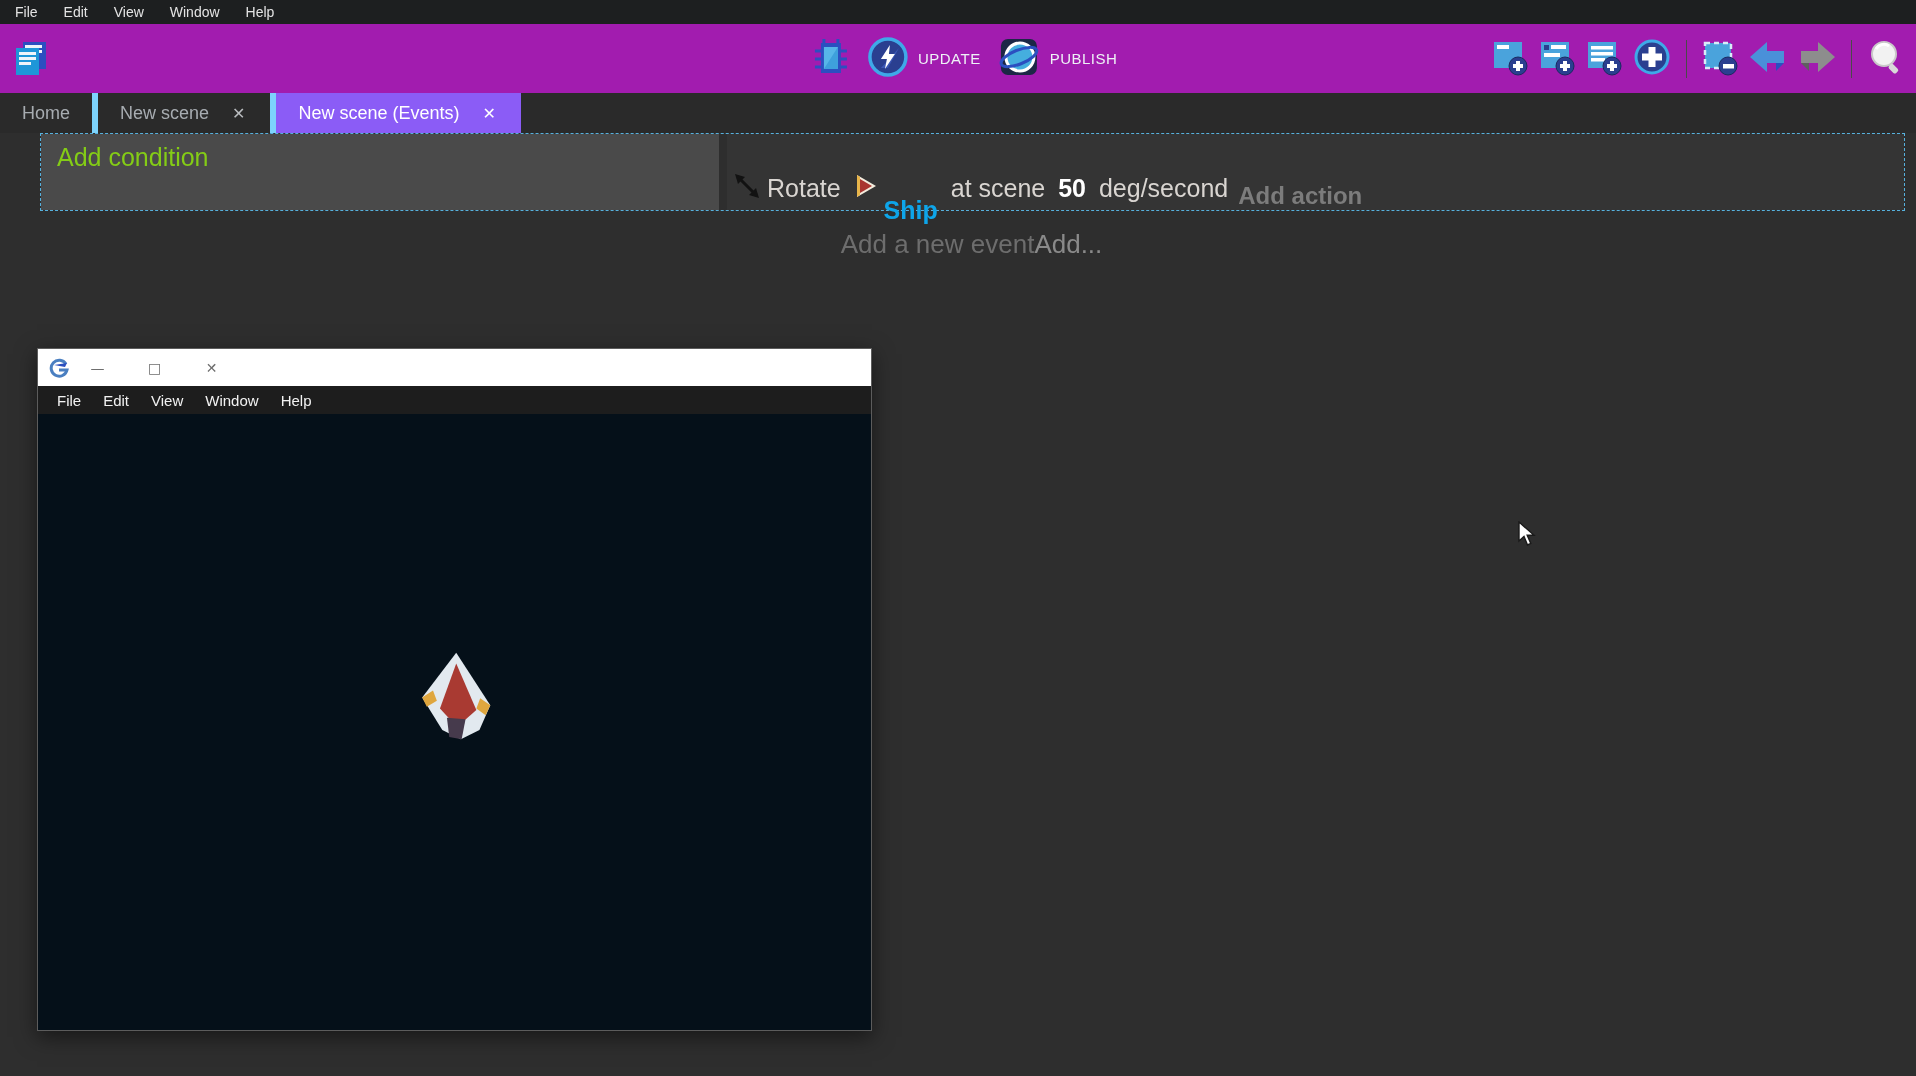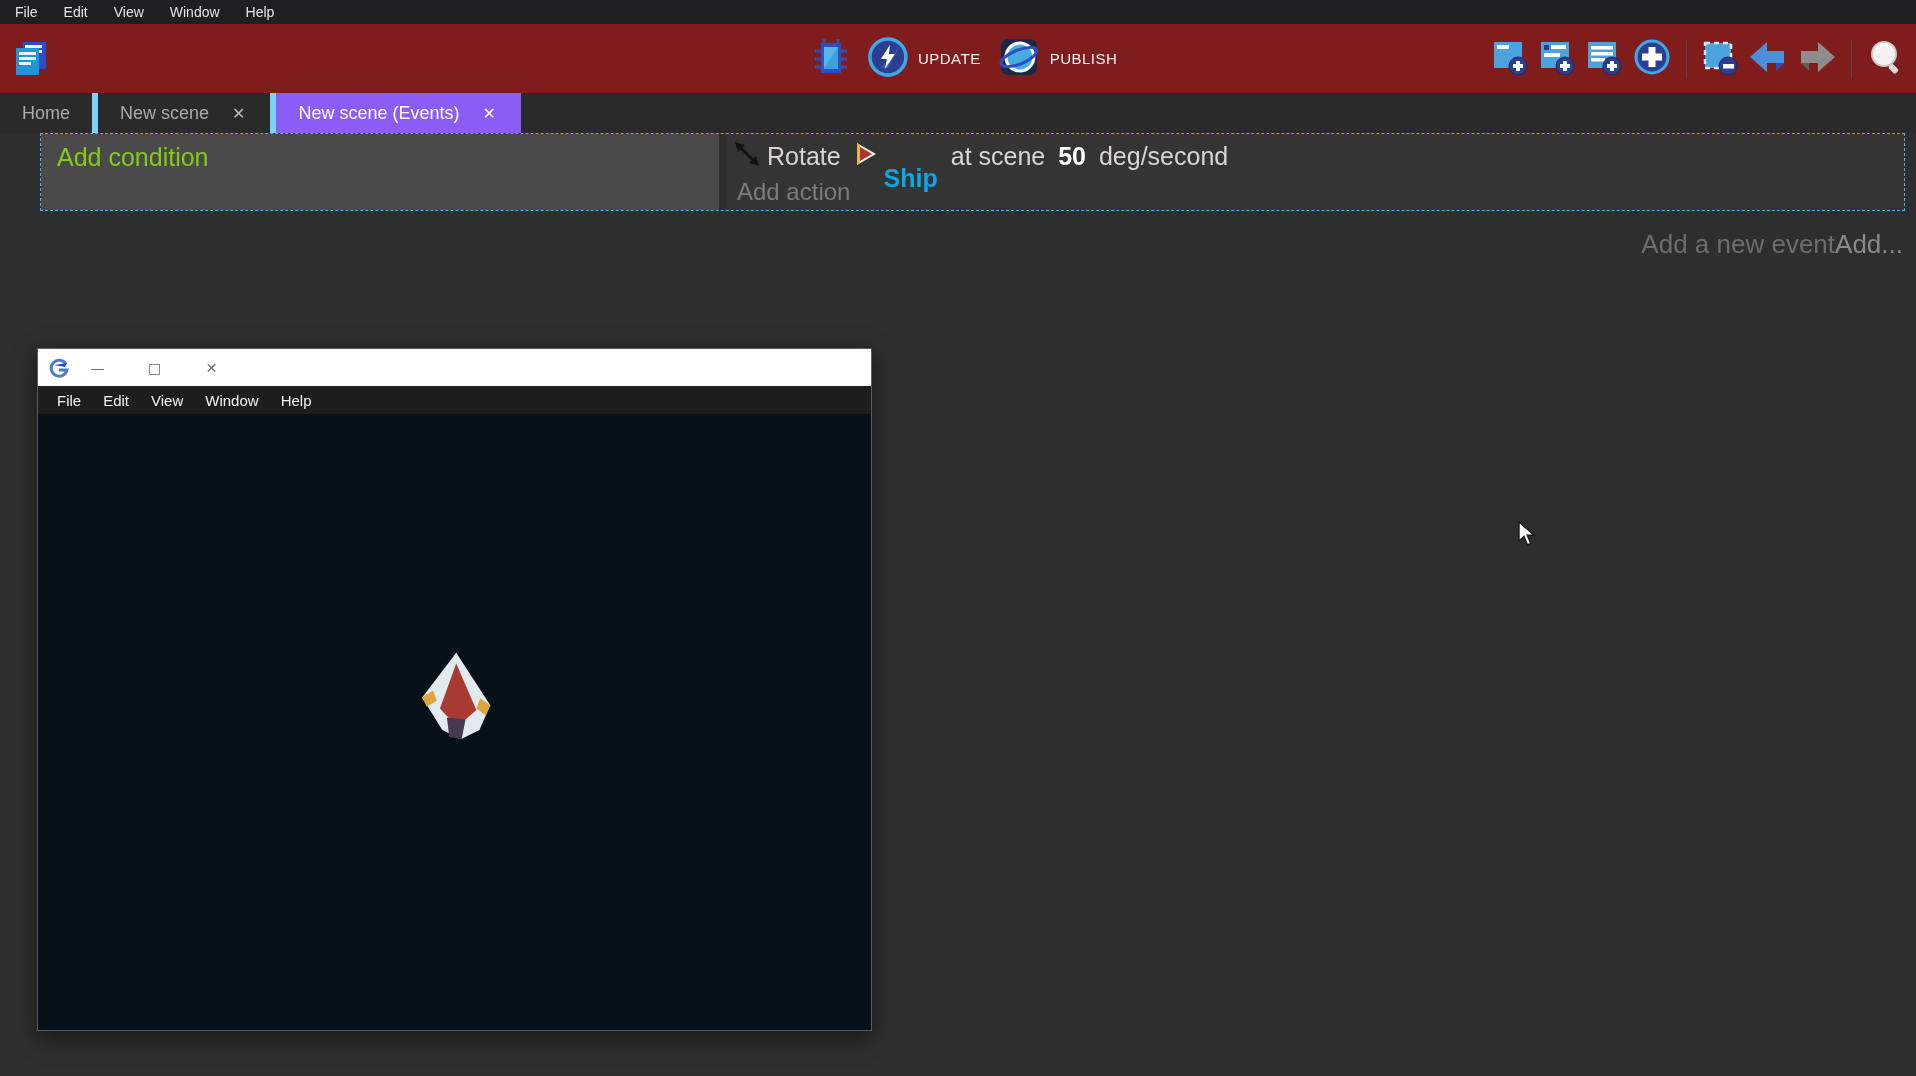--- a/index.html
+++ b/index.html
@@ -6,21 +6,21 @@
   html,body { width:1916px; height:1076px; overflow:hidden; background:#2e2e2e;
     font-family:"Liberation Sans", sans-serif; }
   .screen { position:absolute; left:0; top:0; width:1916px; height:816px; background:#2e2e2e; }
 
   
   .menubar { position:absolute; left:0; top:0; width:100%; height:24px; background:#1d1f20;
     display:flex; align-items:center; padding-left:2px; z-index:5; }
   .menubar .mitem { color:#e4e4e4; font-size:14px; padding:0 13px; line-height:24px; cursor:default; }
 
   
-  .toolbar { position:absolute; left:0; top:24px; width:100%; height:69px; background:#7f1d1d; z-index:5; }
+  .toolbar { position:absolute; left:0; top:24px; width:100%; height:69px; background:#a21caf; z-index:5; }
   .tb-btn { background:none; border:none; padding:0; cursor:pointer; display:flex; align-items:center; }
   .pm-btn { position:absolute; left:12px; top:15px; }
   .tb-center { position:absolute; left:50%; top:0; height:100%; transform:translateX(-48%);
     display:flex; align-items:center; gap:16px; }
   .tb-label { color:#eef2f6; font-size:15px; letter-spacing:.5px; margin-left:9px; }
   .tb-right { position:absolute; right:10px; top:0; height:100%; display:flex; align-items:center; gap:9px; }
   .tb-sep { width:1px; height:38px; background:#4a4a4a; margin:0 5px; }
 
   
   .tabbar { position:absolute; left:0; top:93px; width:100%; height:40px; background:#2a2a2a;
@@ -31,28 +31,28 @@
   .tab .tclose { font-size:16px; color:#b9bcbf; padding:2px 3px; cursor:pointer; }
   .tab.active .tclose { color:#ffffff; }
 
   
   .events { position:absolute; left:0; top:133px; width:100%; bottom:0; background:#2e2e2e; }
   .event { position:absolute; left:40px; top:0px; width:1865px; height:78px;
     border:1px dashed #57b1dd; display:flex; }
   .conditions { flex:0 0 678px; background:#4a4a4a; padding:9px 0 0 16px; cursor:pointer; }
   .cond-ph { color:#84cc16; font-size:25px; }
   .col-gap { flex:0 0 8px; background:#2e2e2e; }
-  .actions { flex:1; background:#343434; display:flex; flex-direction:column; }
+  .actions { flex:1; background:#343434; display:flex; flex-direction:row;align-items:flex-end; }
   .action-row { height:44px; display:flex; align-items:center; padding-left:6px; gap:6px; cursor:pointer; }
   .action-text { font-size:25px; color:#d9d5d1; white-space:pre; }
   .obj-name { color:#0ea5e9; font-weight:bold;margin-top:44px; }
   .num-val { color:#ffffff;font-weight:bold; }
-  .add-action { font-size:24px; color:#7c7c7c; padding-left:10px; cursor:pointer; }
+  .add-action { font-size:24px; color:#7c7c7c; padding-left:10px; cursor:pointer;font-weight:bold; }
   .add-event-row { position:absolute; left:40px; right:13px; top:86px; height:50px;
-    display:flex; align-items:center; justify-content:flex-end; }
+    display:flex; align-items:center; justify-content:center; }
   .add-event-ph { font-size:26px; color:#6d6d6d; cursor:pointer; }
   .add-btn { font-size:26px; color:#8a8a8a; cursor:pointer; }
 
   
   .preview { position:absolute; left:37px; top:348px; width:835px; height:683px;
     border:1px solid #5c5c5c; box-shadow:0 6px 20px rgba(0,0,0,.5); z-index:8;
     display:flex; flex-direction:column; }
   .pv-titlebar { height:37px; background:#ffffff; display:flex; align-items:center; flex:0 0 37px; }
   .pv-logo { margin-left:11px; display:flex; align-items:center; }
   .pv-title { margin-left:9px; font-size:15px; color:#7c7c7c; flex:1; }

